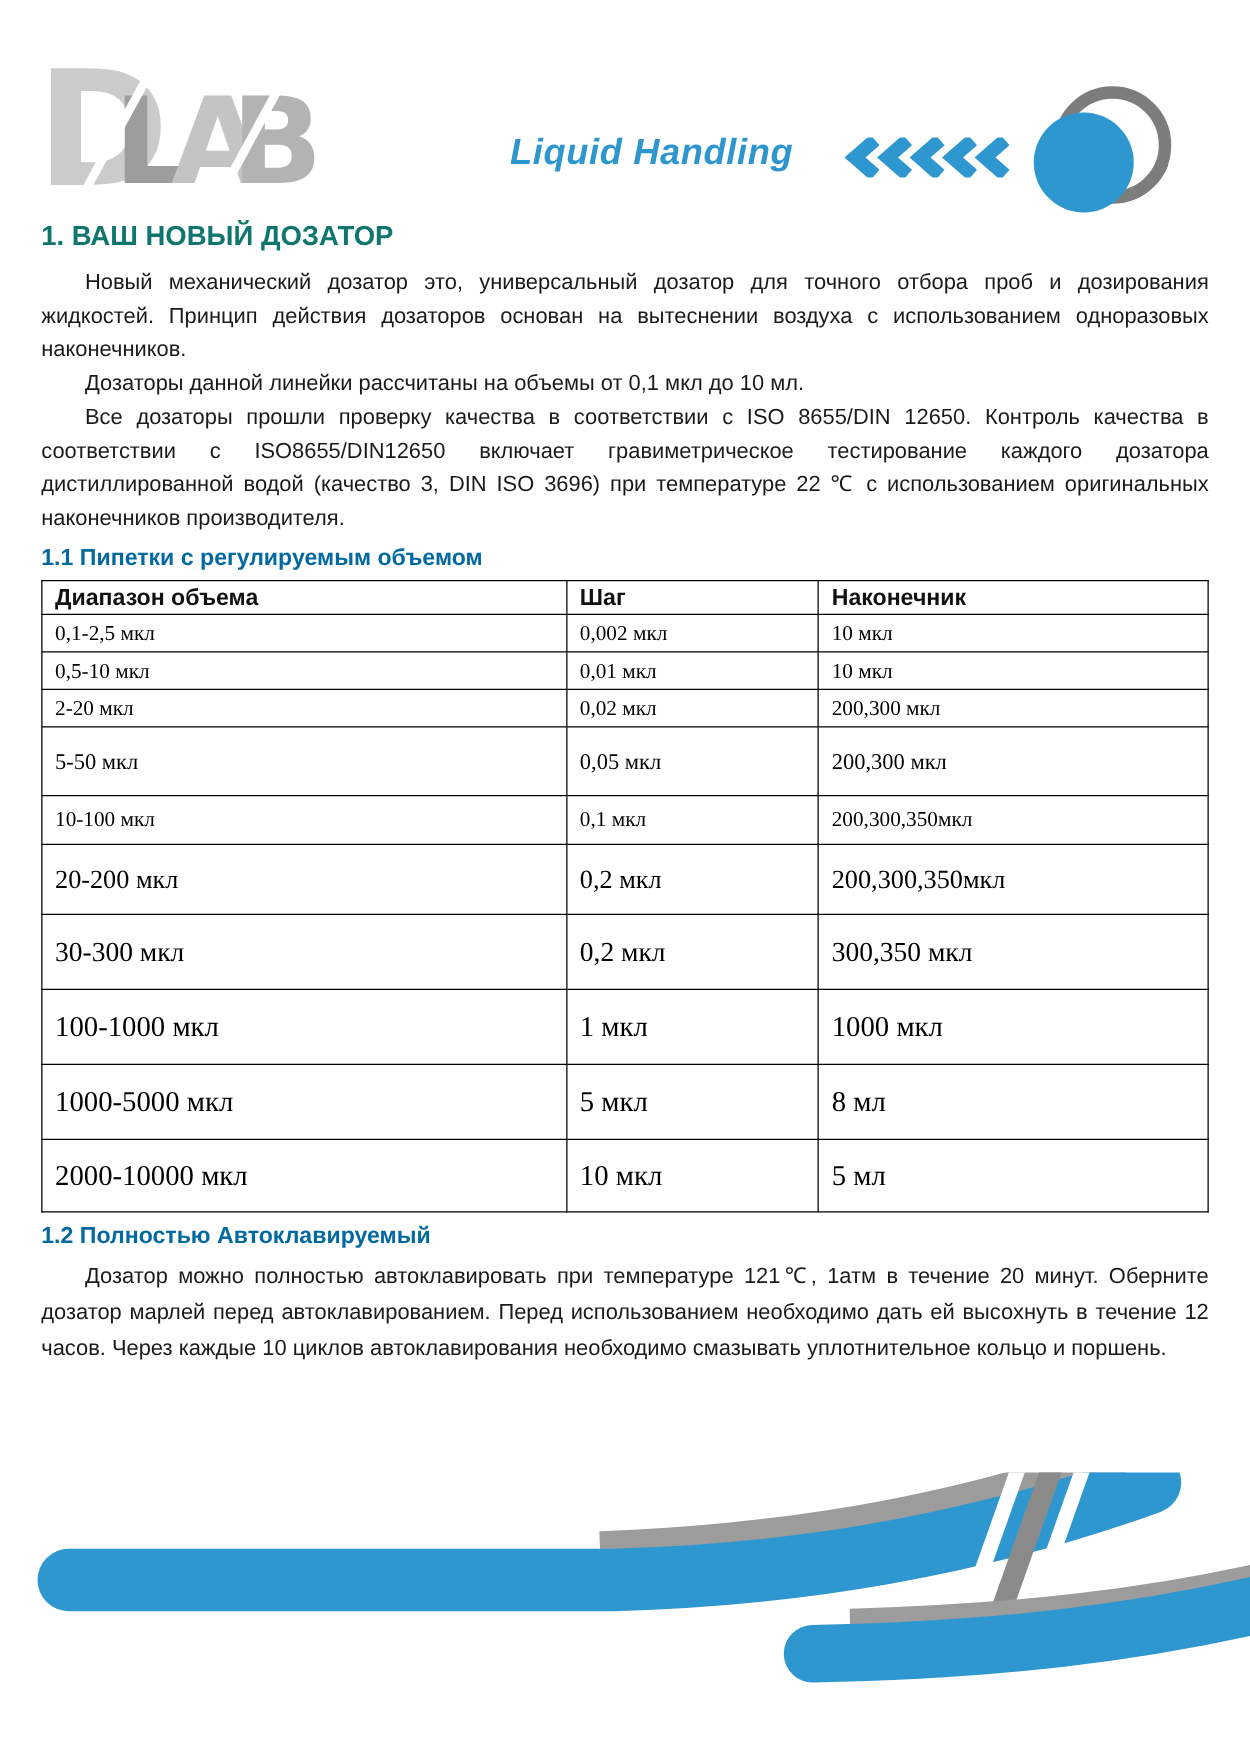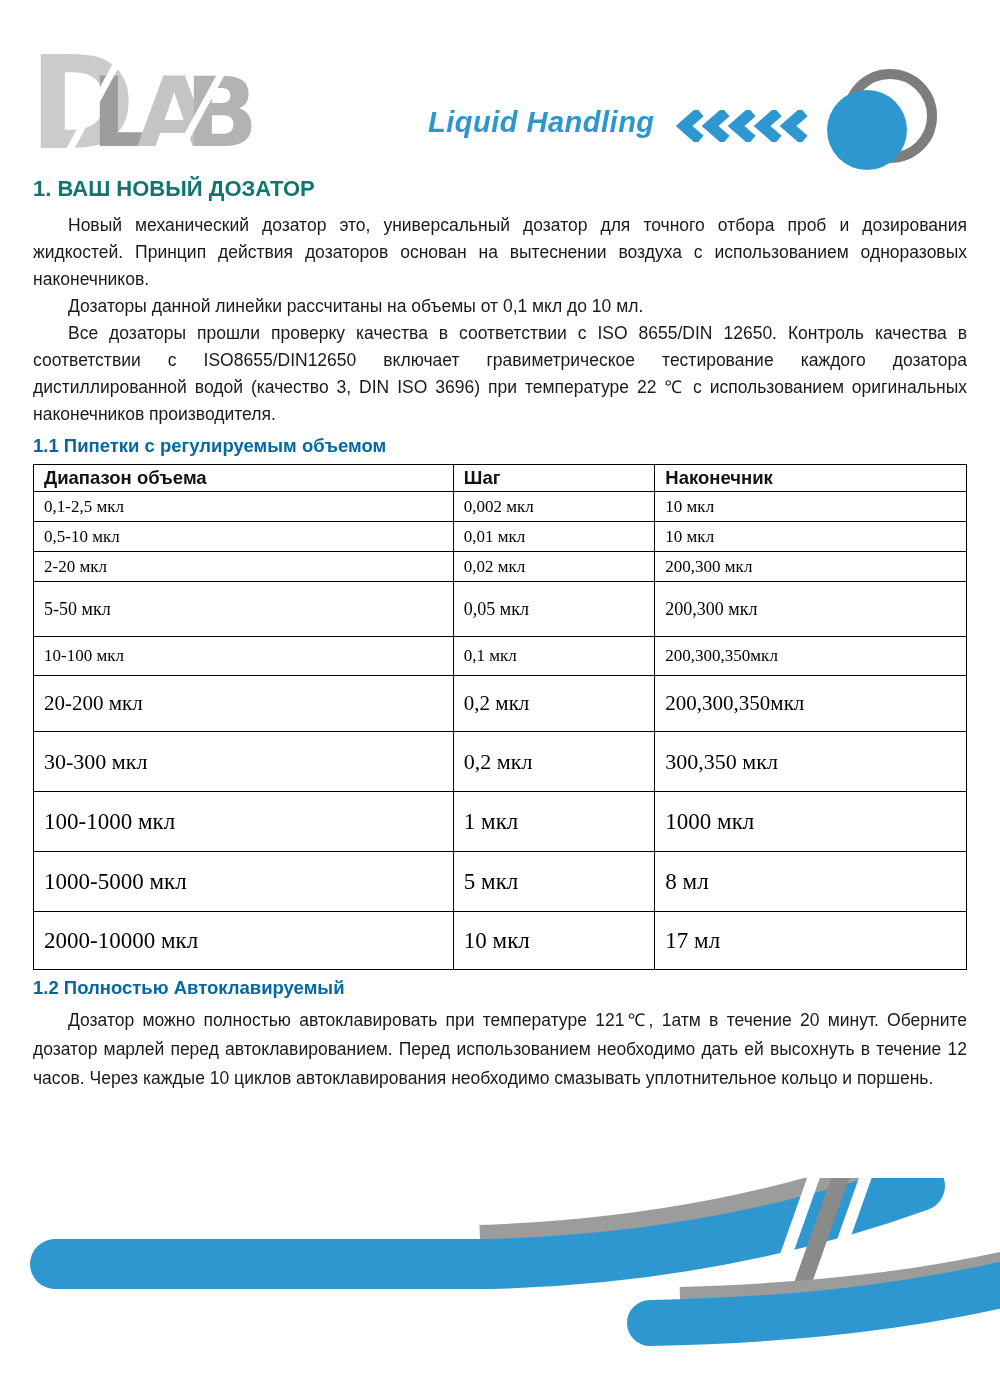--- a/index.html
+++ b/index.html
@@ -3,21 +3,21 @@
 <meta charset="utf-8">
 <style>
   * { margin:0; padding:0; box-sizing:border-box; }
   html,body { background:#ffffff; }
   body { width:1000px; height:1393px; font-family:"Liberation Sans", sans-serif; color:#111; }
   .page { position:relative; width:1000px; height:1393px; background:#fff; overflow:hidden; }
 
   
   .header { position:relative; height:172px; }
   .logo-box { position:absolute; left:33px; top:34px; width:220px; height:132px; }
-  .tagline { position:absolute; left:428px; top:106px; font-size:29px; font-weight:bold; font-style:italic; color:#2d96cf; letter-spacing:0.5px; }
+  .tagline { position:absolute; left:408px; top:106px; font-size:29px; font-weight:bold; font-style:italic; color:#2d96cf; letter-spacing:0.5px; }
   .chevrons { position:absolute; left:676px; top:110px; width:132px; height:32px; }
   .ring-logo { position:absolute; left:822px; top:68px; width:120px; height:112px; }
 
   
   .content { padding:0 33px; }
   .doc-title { font-size:22px; font-weight:bold; margin:4px 0 10px; color:#0f766e; }
   p.bodytext { font-size:17.5px; line-height:27px; text-align:justify; text-indent:35px; color:#1a1a1a; }
   p.single { text-align:left; }
   .sec-title { font-size:18.5px; font-weight:bold; margin:7px 0 7px; color:#0369a1; }
 
@@ -147,21 +147,21 @@
           <td>1000 мкл</td>
         </tr>
         <tr>
           <td>1000-5000 мкл</td>
           <td>5 мкл</td>
           <td>8 мл</td>
         </tr>
         <tr>
           <td>2000-10000 мкл</td>
           <td>10 мкл</td>
-          <td>17 мл</td>
+          <td>5 мл</td>
         </tr>
       </tbody>
     </table>
 
     <div class="sec-title">1.2 Полностью Автоклавируемый</div>
 
     <p class="bodytext autoclave">Дозатор можно полностью автоклавировать при температуре 121℃, 1атм в течение 20 минут. Оберните дозатор марлей перед автоклавированием. Перед использованием необходимо дать ей высохнуть в течение 12 часов. Через каждые 10 циклов автоклавирования необходимо смазывать уплотнительное кольцо и поршень.</p>
 
   </div>
 

